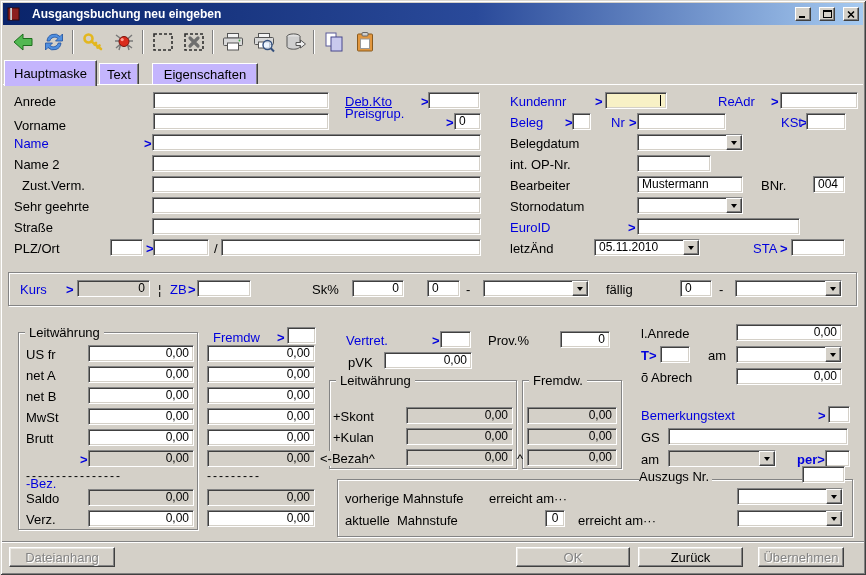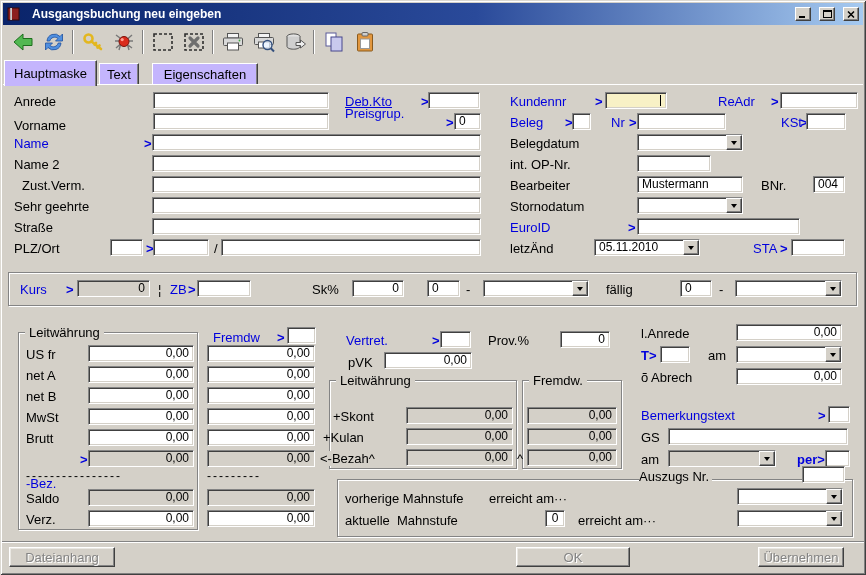--- a/index.html
+++ b/index.html
@@ -327,21 +327,21 @@
 
   <div class="fs" style="left:329px;top:380px;width:188px;height:89px">
       <span class="legend">Leitwährung</span>
     </div>
   <div class="fs" style="left:522px;top:380px;width:100px;height:89px">
       <span class="legend">Fremdw.</span>
     </div>
   <div class="lbl" style="left:333px;top:409px">+Skont</div>
   <div class="tb num gray" style="left:406px;top:407px;width:107px">0,00</div>
   <div class="tb num gray" style="left:527px;top:407px;width:90px">0,00</div>
-  <div class="lbl" style="left:323px;top:430px">+Kulan</div>
+  <div class="lbl" style="left:333px;top:430px">+Kulan</div>
   <div class="tb num gray" style="left:406px;top:428px;width:107px">0,00</div>
   <div class="tb num gray" style="left:527px;top:428px;width:90px">0,00</div>
   <div class="lbl bg" style="left:320px;top:451px">&lt;-Bezah^</div>
   <div class="tb num gray" style="left:406px;top:449px;width:107px">0,00</div>
   <div class="lbl" style="left:517px;top:451px">^</div>
   <div class="tb num gray" style="left:527px;top:449px;width:90px">0,00</div>
 
   <div class="lbl" style="left:641px;top:326px">l.Anrede</div>
   <div class="tb num" style="left:736px;top:324px;width:106px">0,00</div>
   <div class="lbl blue gt" style="left:641px;top:348px">T&gt;</div>
@@ -368,15 +368,16 @@
   <div class="lbl" style="left:489px;top:491px">erreicht am···</div>
   <div class="tb dd" style="left:737px;top:488px;width:106px"><span></span><span class="ddbtn"><i class="arr"></i></span></div>
   <div class="lbl" style="left:345px;top:513px">aktuelle  Mahnstufe</div>
   <div class="tb ctr" style="left:545px;top:510px;width:20px">0</div>
   <div class="lbl" style="left:578px;top:513px">erreicht am···</div>
   <div class="tb dd" style="left:737px;top:510px;width:106px"><span></span><span class="ddbtn"><i class="arr"></i></span></div>
 
   <div class="hr"></div>
   <div class="btn disabled" style="left:516px;top:547px;width:114px">OK</div>
   <div class="btn disabled" style="left:9px;top:547px;width:106px">Dateianhang</div>
+  <div class="btn" style="left:638px;top:547px;width:105px">Zurück</div>
   <div class="btn disabled" style="left:758px;top:547px;width:86px">Übernehmen</div>
 
 </div>
 
 </body></html>

